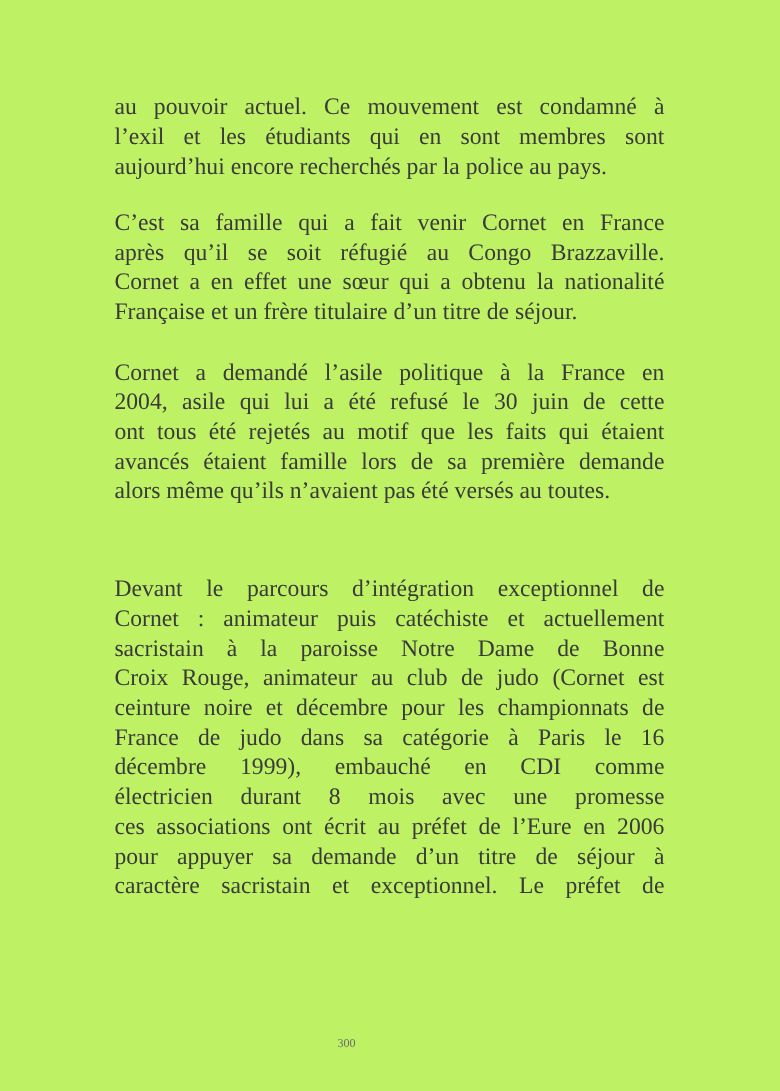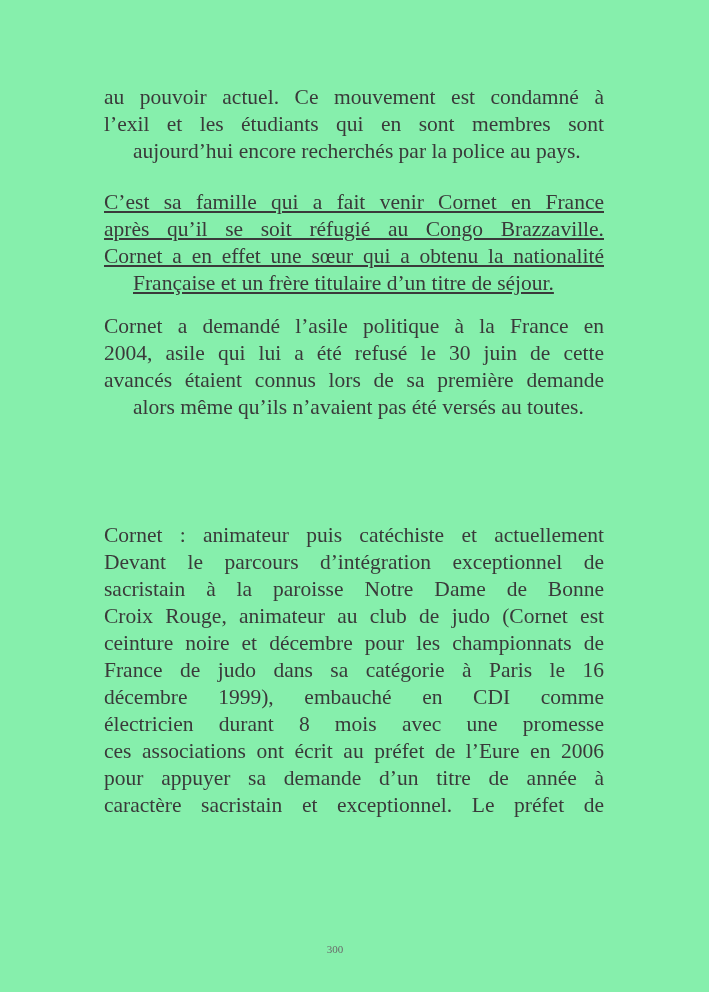--- a/index.html
+++ b/index.html
@@ -13,54 +13,52 @@
       position: relative;
       overflow: hidden;
       font-family: "Liberation Serif", "DejaVu Serif", serif;
       color: #3a3a3a;
     }
     .page {
       position: absolute;
       left: 0; top: 0;
       width: 709px;
       height: 992px;
-      background: #86efac;
+      background: #bef264;
     }
     .text-block {
       position: absolute;
       left: 104px;
       width: 500px;
       font-size: 21.5px;
     }
     .line {
       display: block;
       height: 27px;
       line-height: 27px;
       white-space: nowrap;
       text-align: justify;
       text-align-last: justify;
     }
     .line.last {
       text-align: left;
       text-align-last: left;
-      margin-left: 29px;
     }
     .p1 { top: 84px; }
-    .p2 { top: 189px; text-decoration: underline; }
-    .p3 { top: 313px; }
+    .p2 { top: 189px; }
+    .p3 { top: 325px; }
     .p4 { top: 522px; }
     .page-number {
       position: absolute;
       top: 943px;
       left: 0;
       width: 630px;
       text-align: center;
       font-size: 11px;
       color: #6a6a6a;
-      margin-left: 20px;
     }
   </style>
 </head>
 <body>
 
 <div class="page">
 
   <div class="text-block p1">
     <span class="line">au pouvoir actuel. Ce mouvement est condamné à</span>
     <span class="line">l’exil et les étudiants qui en sont membres sont</span>
@@ -70,33 +68,34 @@
   <div class="text-block p2">
     <span class="line">C’est sa famille qui a fait venir Cornet en France</span>
     <span class="line">après qu’il se soit réfugié au Congo Brazzaville.</span>
     <span class="line">Cornet a en effet une sœur qui a obtenu la nationalité</span>
     <span class="line last">Française et un frère titulaire d’un titre de séjour.</span>
   </div>
 
   <div class="text-block p3">
     <span class="line">Cornet a demandé l’asile politique à la France en</span>
     <span class="line">2004, asile qui lui a été refusé le 30 juin de cette</span>
-    <span class="line">avancés étaient connus lors de sa première demande</span>
+    <span class="line">ont tous été rejetés au motif que les faits qui étaient</span>
+    <span class="line">avancés étaient famille lors de sa première demande</span>
     <span class="line last">alors même qu’ils n’avaient pas été versés au toutes.</span>
   </div>
 
   <div class="text-block p4">
+    <span class="line">Devant le parcours d’intégration exceptionnel de</span>
     <span class="line">Cornet : animateur puis catéchiste et actuellement</span>
-    <span class="line">Devant le parcours d’intégration exceptionnel de</span>
     <span class="line">sacristain à la paroisse Notre Dame de Bonne</span>
     <span class="line">Croix Rouge, animateur au club de judo (Cornet est</span>
     <span class="line">ceinture noire et décembre pour les championnats de</span>
     <span class="line">France de judo dans sa catégorie à Paris le 16</span>
     <span class="line">décembre 1999), embauché en CDI comme</span>
     <span class="line">électricien durant 8 mois avec une promesse</span>
     <span class="line">ces associations ont écrit au préfet de l’Eure en 2006</span>
-    <span class="line">pour appuyer sa demande d’un titre de année à</span>
+    <span class="line">pour appuyer sa demande d’un titre de séjour à</span>
     <span class="line">caractère sacristain et exceptionnel. Le préfet de</span>
   </div>
 
   <div class="page-number">300</div>
 
 </div>
 
 </body></html>

